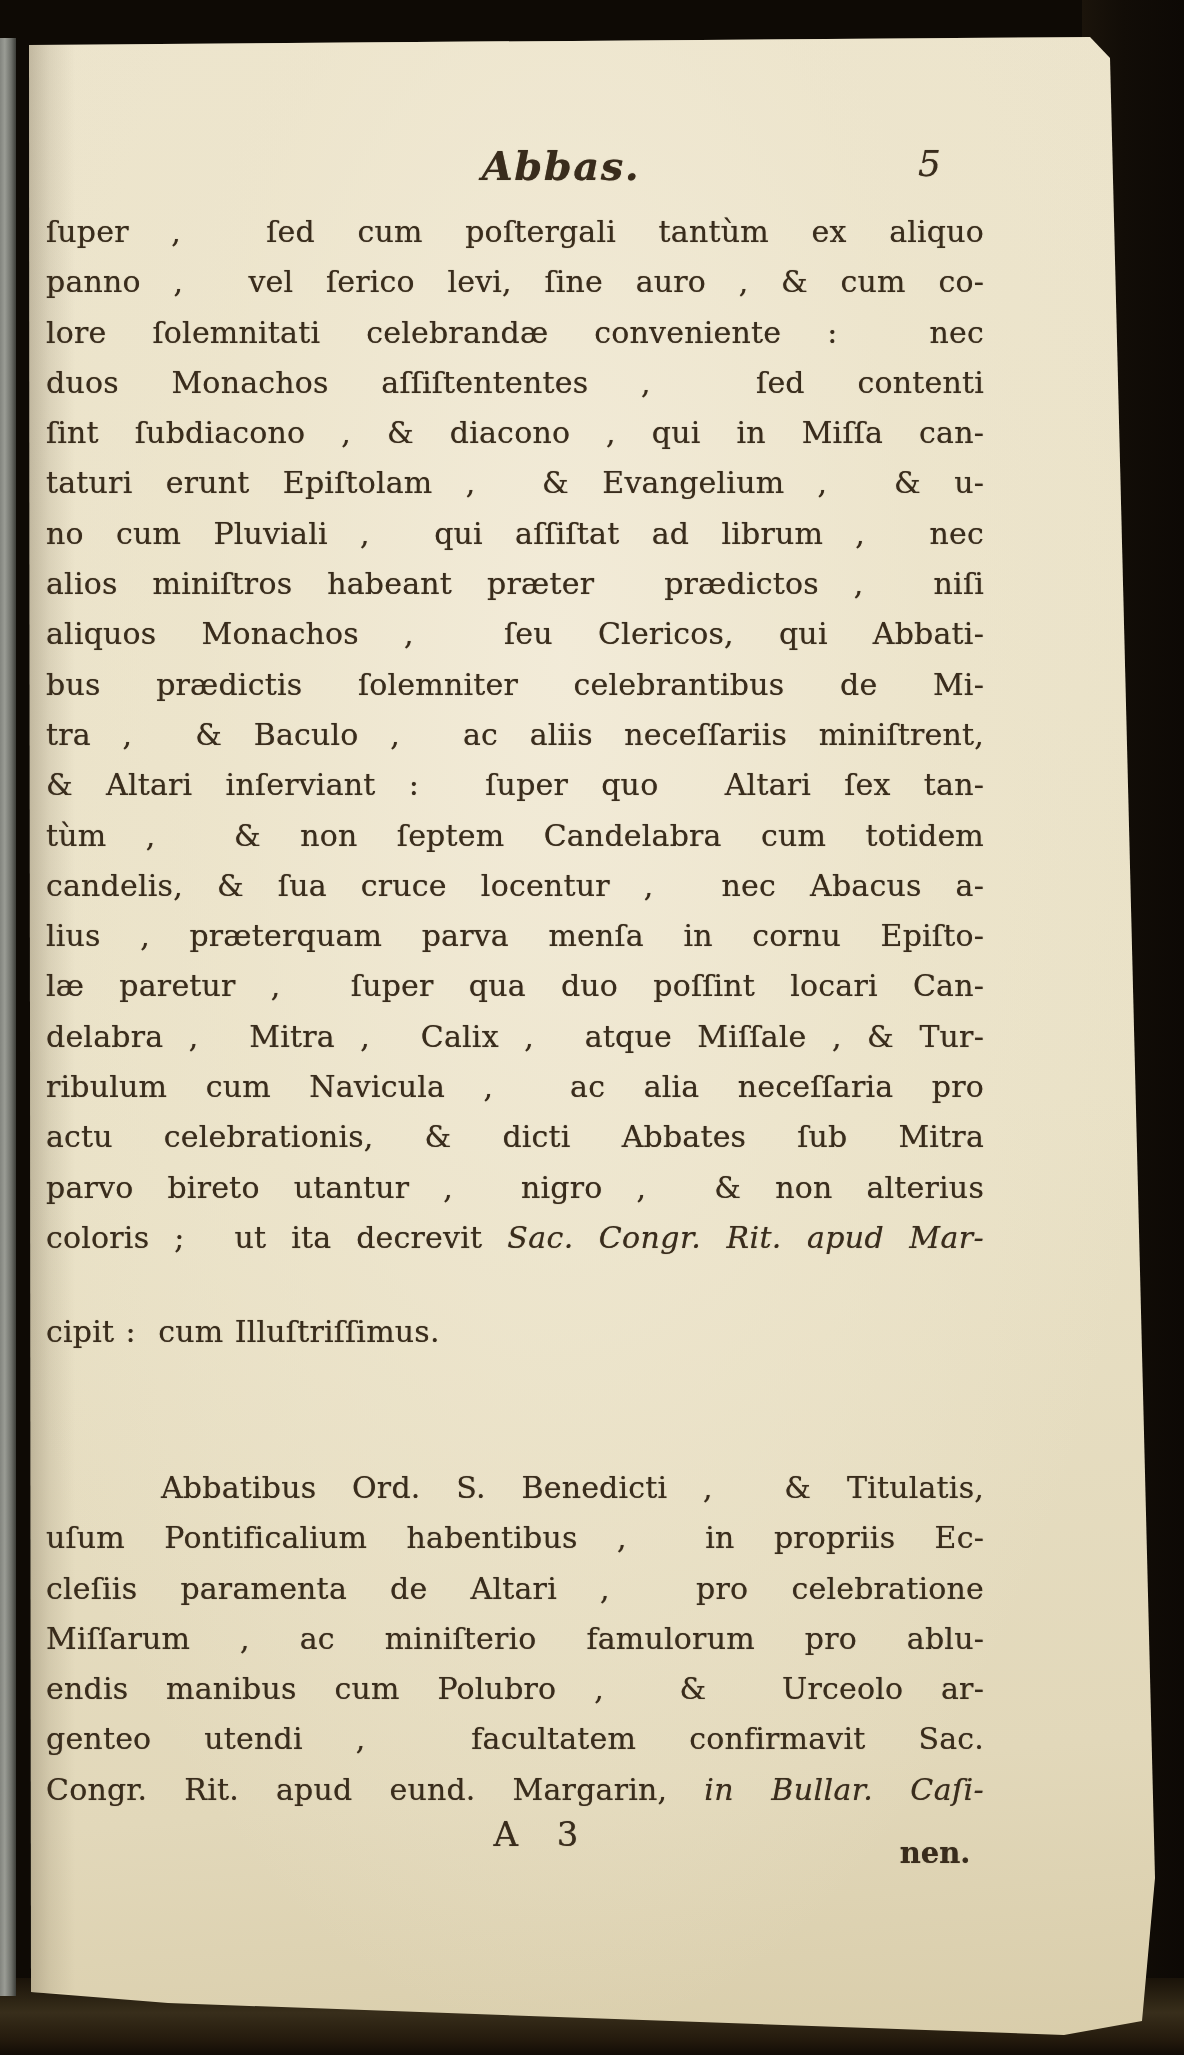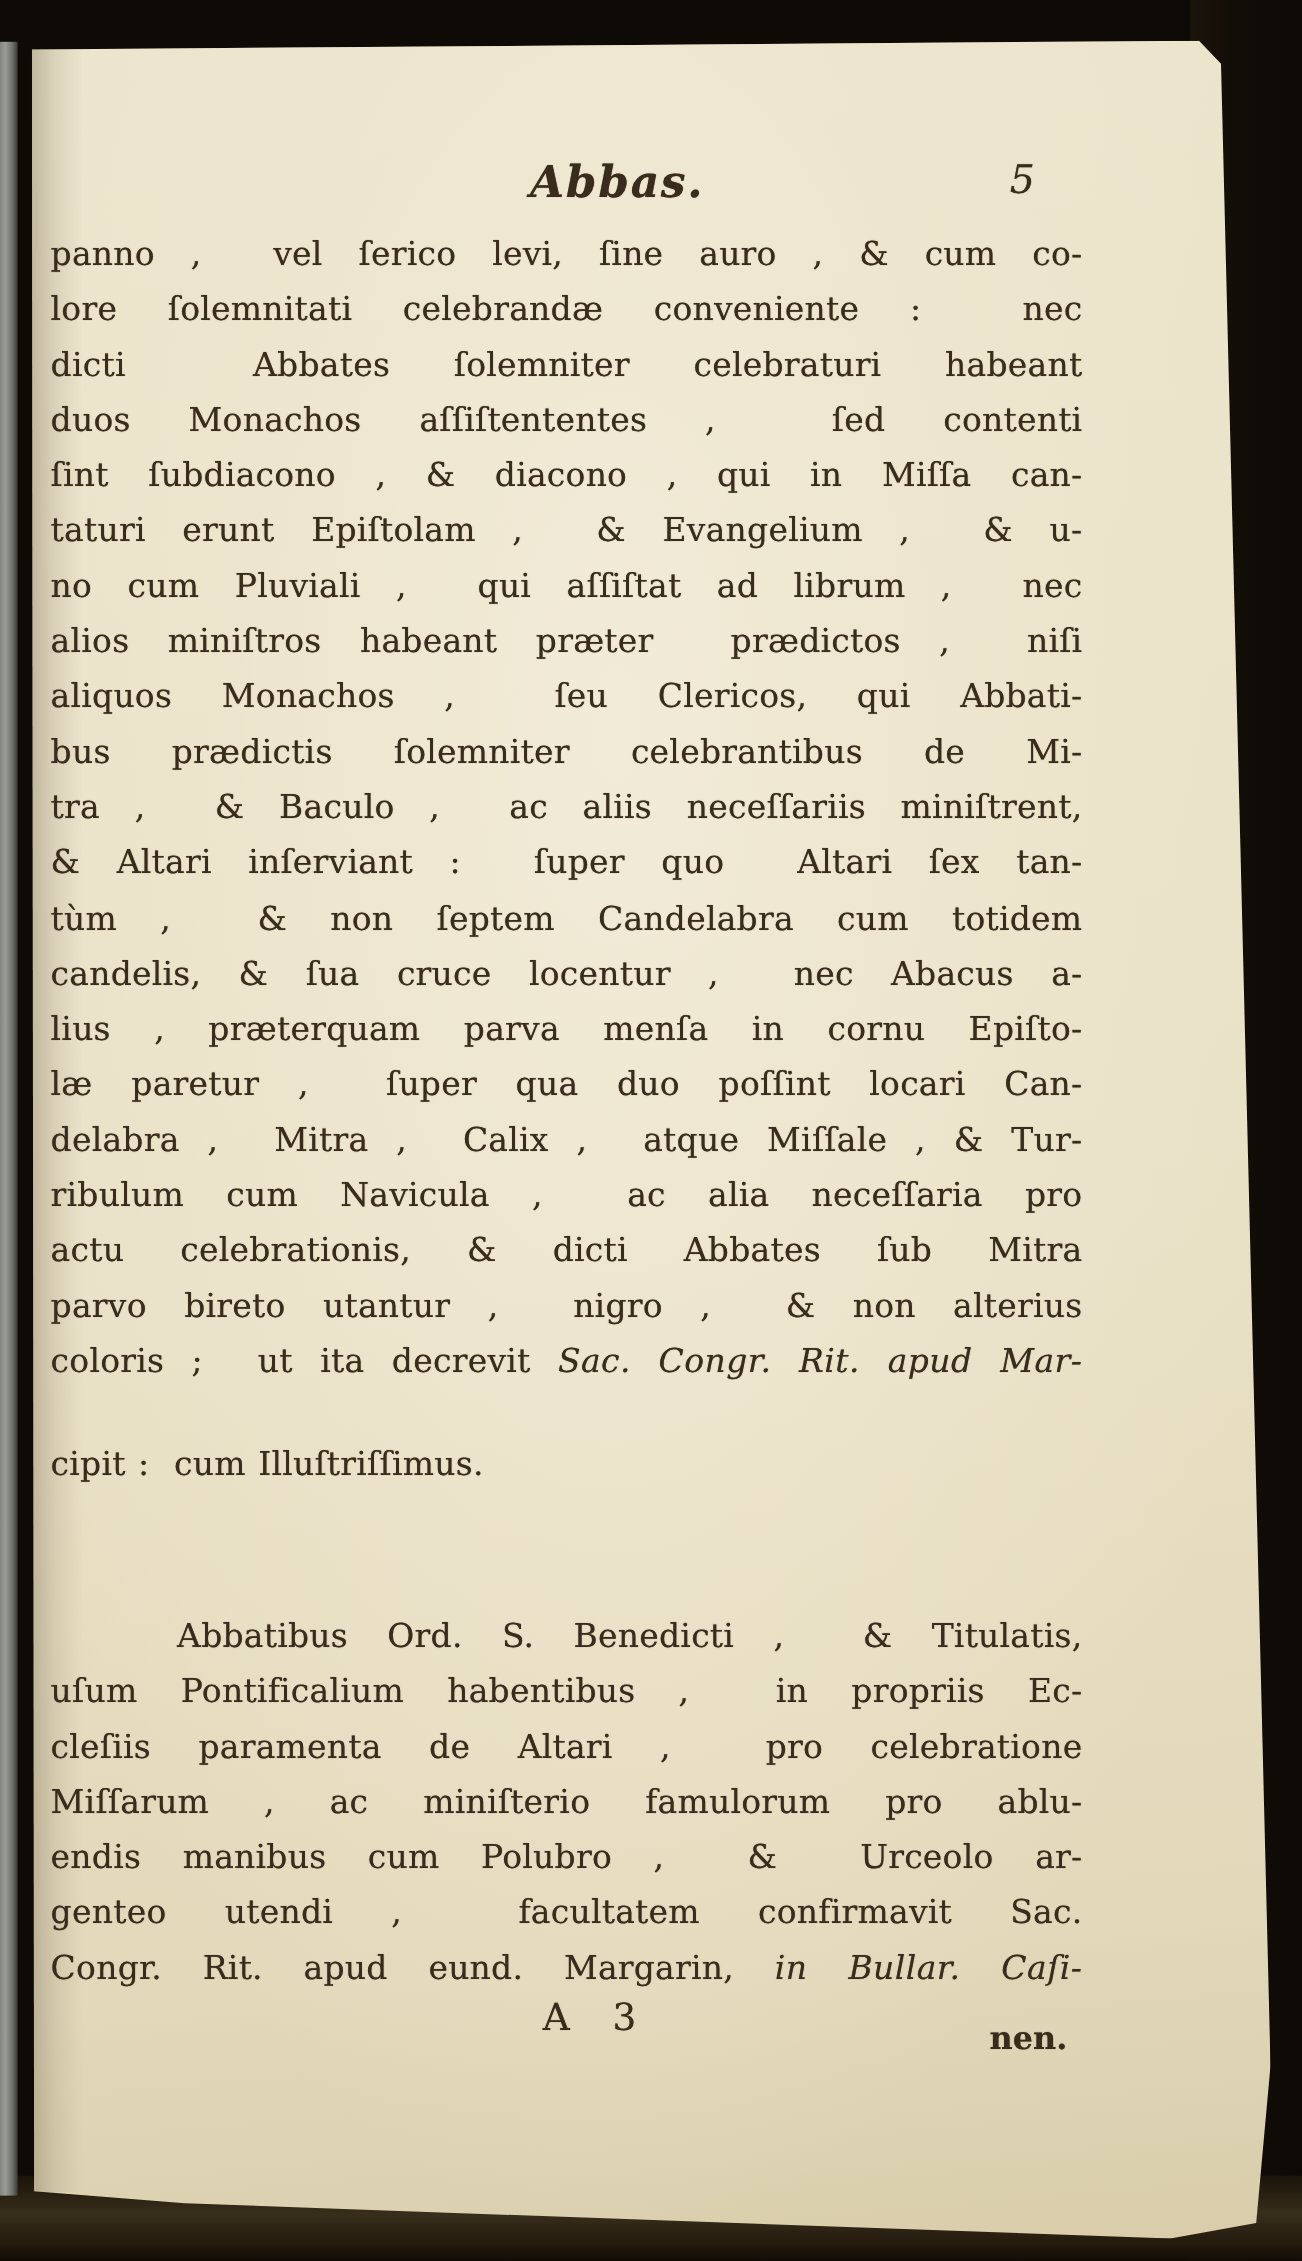--- a/index.html
+++ b/index.html
@@ -70,23 +70,23 @@
 <div class="bottom-band"></div>
 <div class="edge-strip"></div>
 
 <div class="page">
   <div class="gutter-shadow"></div>
 
   <div class="running-head ink">Abbas.</div>
   <div class="page-number ink">5</div>
 
   <div class="body-col par1 ink">
+      <div class="line"><span>ſuper ,  ſed cum poſtergali tantùm ex aliquo</span></div>
       <div class="line"><span>panno ,  vel ſerico levi, ſine auro , &amp; cum co-</span></div>
       <div class="line"><span>lore ſolemnitati celebrandæ conveniente :  nec</span></div>
-      <div class="line"><span>dicti  Abbates ſolemniter celebraturi habeant</span></div>
       <div class="line"><span>duos Monachos aſſiſtententes ,  ſed contenti</span></div>
       <div class="line"><span>ſint ſubdiacono , &amp; diacono , qui in Miſſa can-</span></div>
       <div class="line"><span>taturi erunt Epiſtolam ,  &amp; Evangelium ,  &amp; u-</span></div>
       <div class="line"><span>no cum Pluviali ,  qui aſſiſtat ad librum ,  nec</span></div>
       <div class="line"><span>alios miniſtros habeant præter  prædictos ,  niſi</span></div>
       <div class="line"><span>aliquos Monachos ,  ſeu Clericos, qui Abbati-</span></div>
       <div class="line"><span>bus prædictis ſolemniter celebrantibus de Mi-</span></div>
       <div class="line"><span>tra ,  &amp; Baculo ,  ac aliis neceſſariis miniſtrent,</span></div>
       <div class="line"><span>&amp; Altari inſerviant :  ſuper quo  Altari ſex tan-</span></div>
       <div class="line"><span>tùm ,  &amp; non ſeptem Candelabra cum totidem</span></div>

